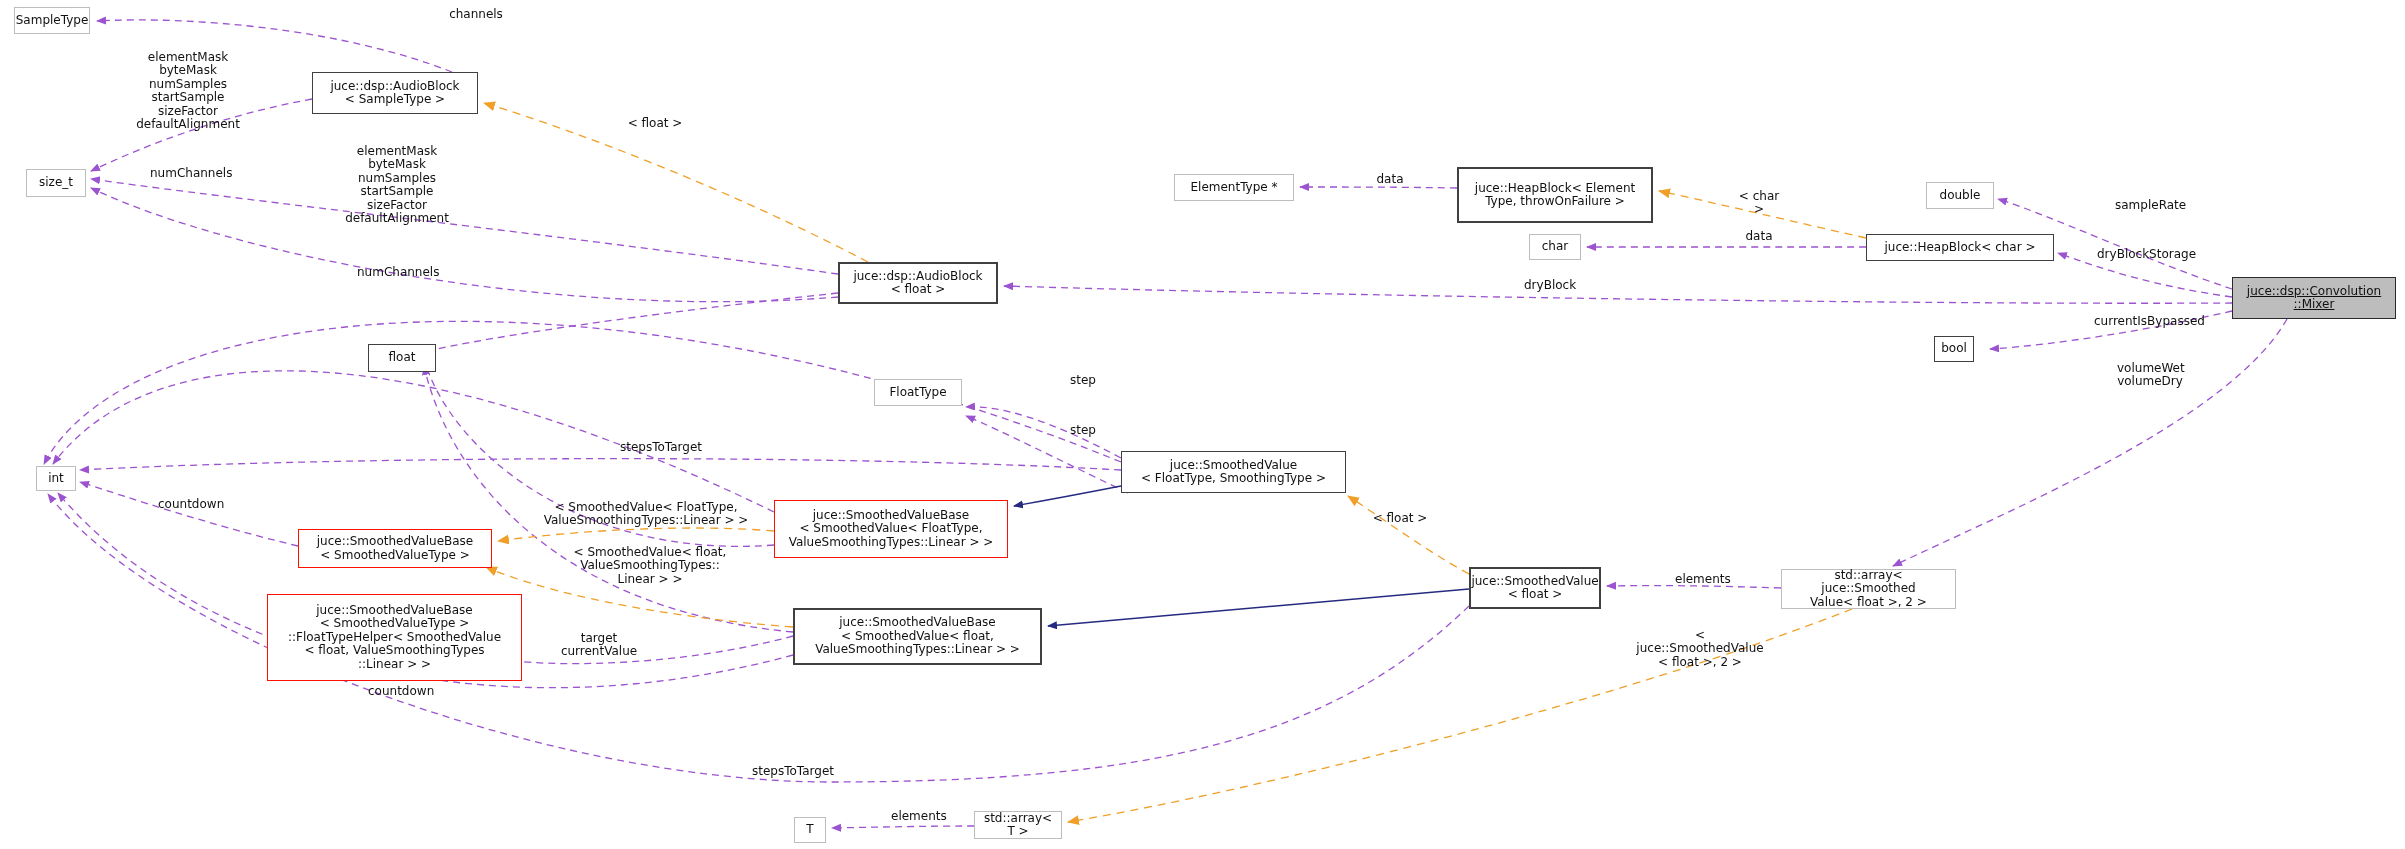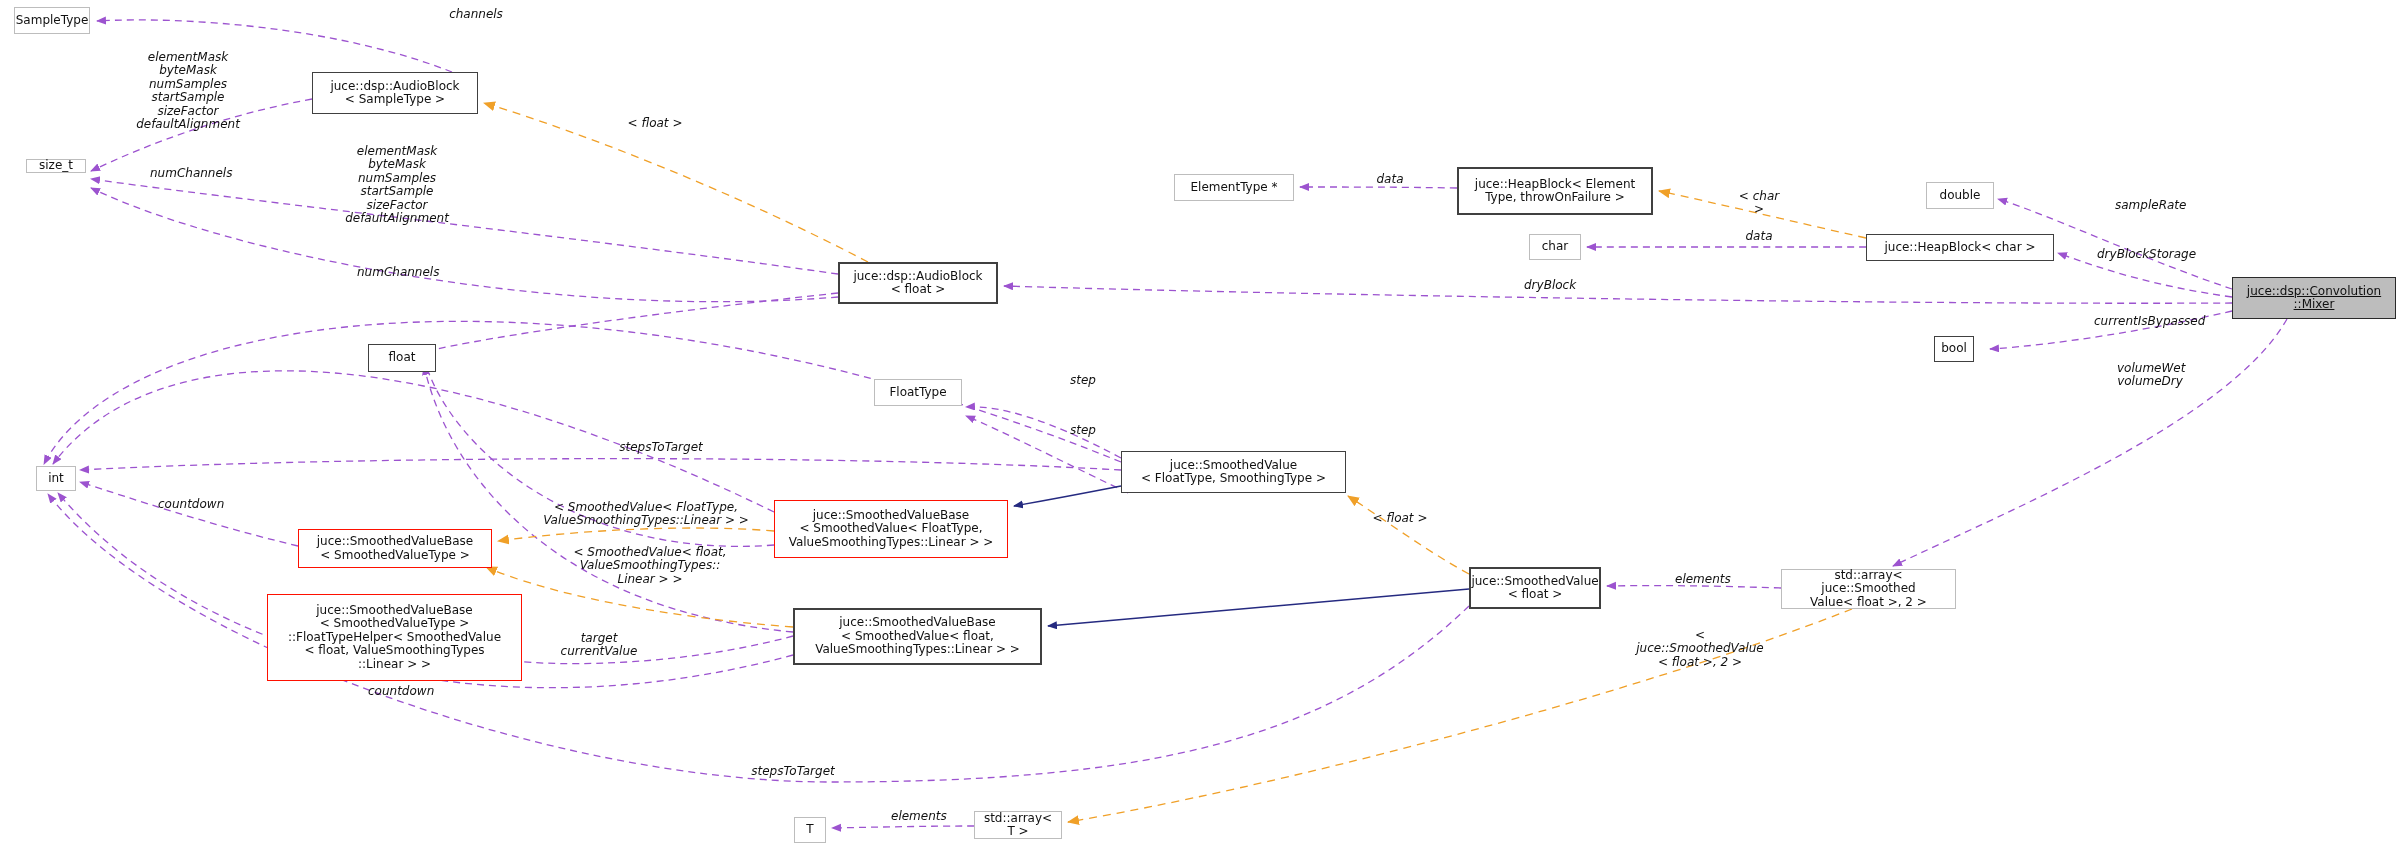--- a/index.html
+++ b/index.html
@@ -26,21 +26,20 @@
   }
   .node.gray{border:1px solid #bdbdbd;}
   .node.bold{border-width:2.2px;}
   .node.red{border:1.4px solid #fe1000;}
   .node.focus{background:#bdbdbd;border:1.6px solid #2a2a2a;text-decoration:underline;}
   .elabel{
     position:absolute;z-index:2;
     text-align:center;
     white-space:pre-line;
     line-height:13.4px;
-    font-style:italic;
   }
 </style>
 </head>
 <body>
 
 <div id="canvas">
 
   <svg id="edges" width="2405" height="849" viewBox="0 0 2405 849">
     <defs>
       <marker id="arrP" markerWidth="13" markerHeight="10" refX="9" refY="4" orient="auto" markerUnits="userSpaceOnUse">
@@ -88,27 +87,27 @@
       <path d="M1469,574 C1425,550 1385,520 1348,496" marker-end="url(#arrO)"></path>
       <path d="M1852,609 C1620,700 1260,790 1068,822" marker-end="url(#arrO)"></path>
     </g>
     <g stroke="#252a80" stroke-width="1.4" fill="none">
       <path d="M1121,486 C1080,494 1048,500 1014,506" marker-end="url(#arrN)"></path>
       <path d="M1469,589 C1330,600 1190,614 1048,626" marker-end="url(#arrN)"></path>
     </g>
   </svg>
 
   <div class="node gray" style="left:14px;top:7px;width:76px;height:27px">SampleType</div>
-  <div class="node gray" style="left:26px;top:159px;width:60px;height:14px">size_t</div>
+  <div class="node gray" style="left:26px;top:169px;width:60px;height:28px">size_t</div>
   <div class="node" style="left:312px;top:72px;width:166px;height:42px">juce::dsp::AudioBlock
 &lt; SampleType &gt;</div>
   <div class="node bold" style="left:838px;top:262px;width:160px;height:42px">juce::dsp::AudioBlock
 &lt; float &gt;</div>
   <div class="node gray" style="left:1174px;top:174px;width:120px;height:27px">ElementType *</div>
-  <div class="node bold" style="left:1457px;top:167px;width:196px;height:48px">juce::HeapBlock&lt; Element
+  <div class="node bold" style="left:1457px;top:167px;width:196px;height:56px">juce::HeapBlock&lt; Element
 Type, throwOnFailure &gt;</div>
   <div class="node gray" style="left:1926px;top:182px;width:68px;height:27px">double</div>
   <div class="node gray" style="left:1529px;top:234px;width:52px;height:26px">char</div>
   <div class="node" style="left:1866px;top:234px;width:188px;height:27px">juce::HeapBlock&lt; char &gt;</div>
   <div class="node focus" style="left:2232px;top:277px;width:164px;height:42px">juce::dsp::Convolution
 ::Mixer</div>
   <div class="node" style="left:1934px;top:336px;width:40px;height:26px">bool</div>
   <div class="node" style="left:368px;top:344px;width:68px;height:28px">float</div>
   <div class="node gray" style="left:874px;top:379px;width:88px;height:27px">FloatType</div>
   <div class="node" style="left:1121px;top:451px;width:225px;height:42px">juce::SmoothedValue

